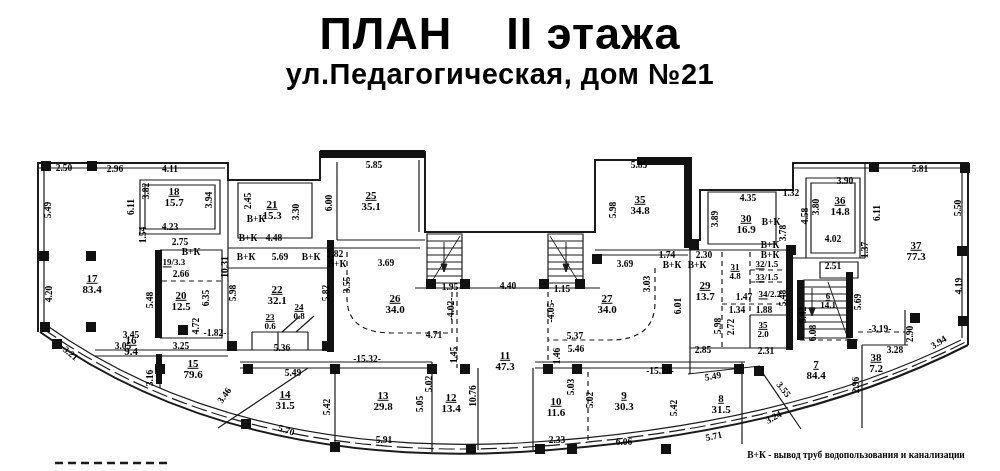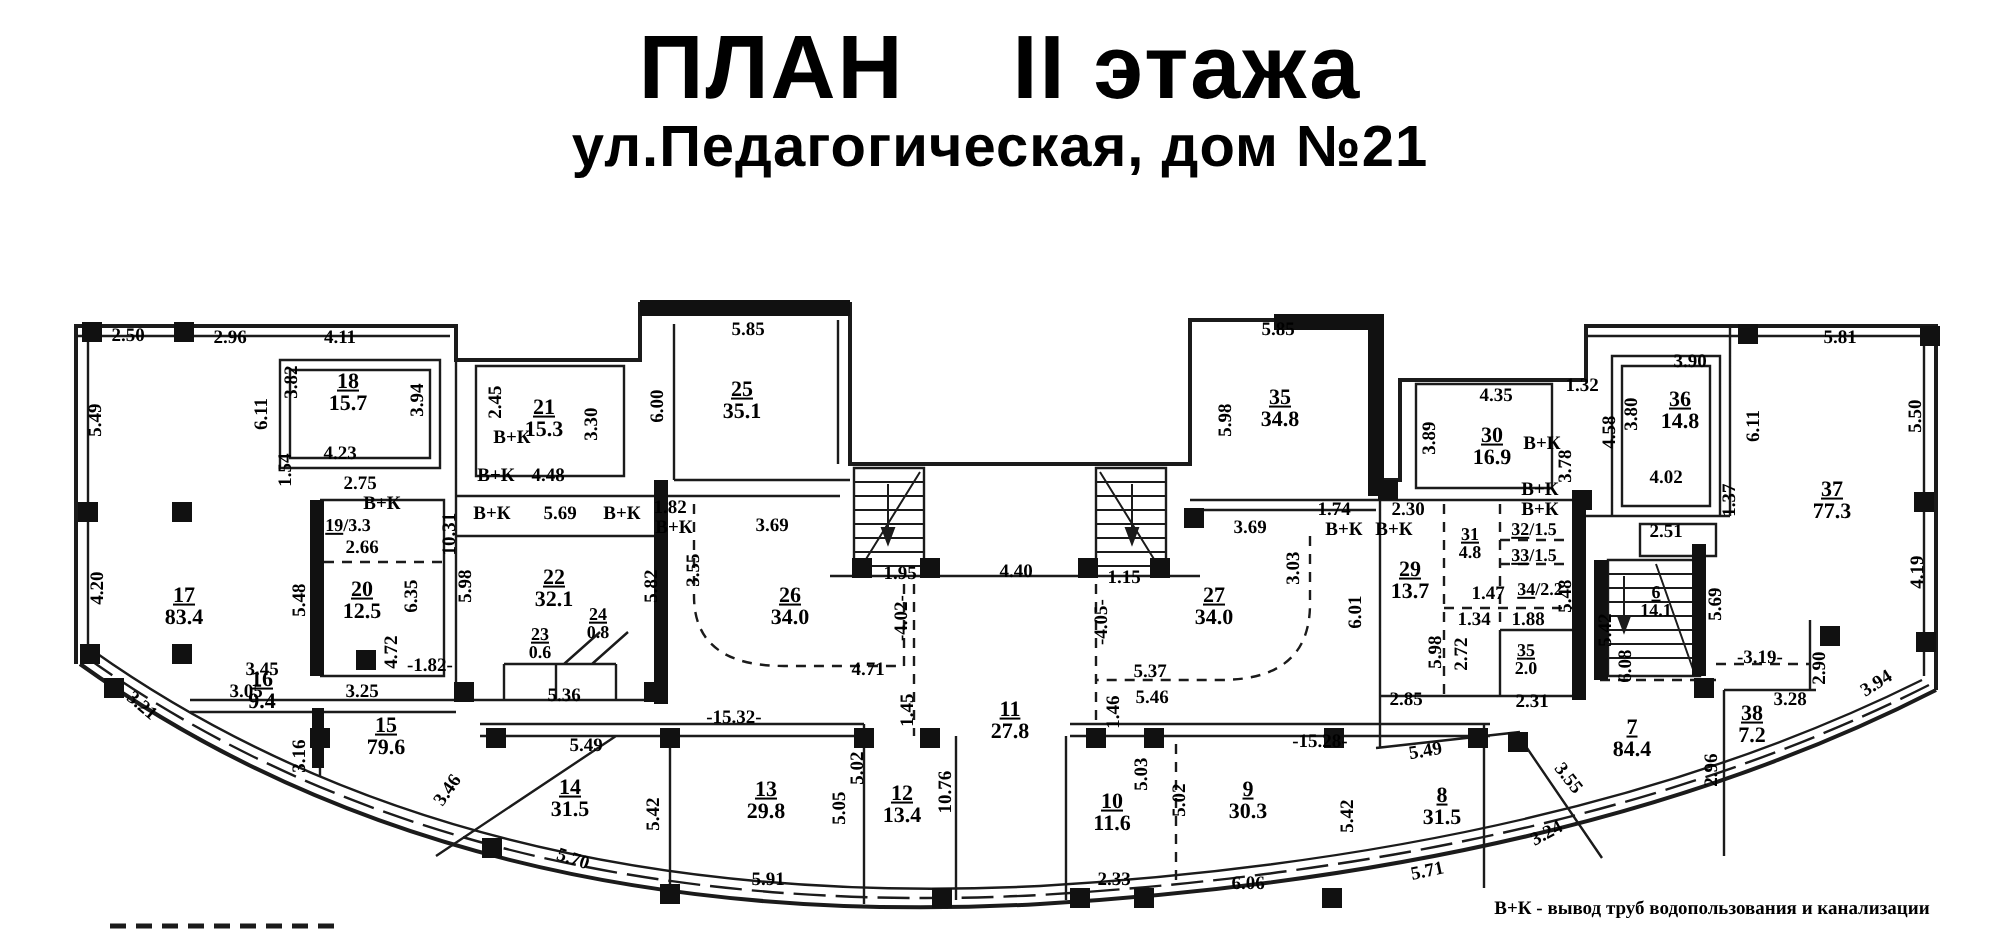--- a/index.html
+++ b/index.html
@@ -135,21 +135,21 @@
       <rect x="957" y="246" width="10" height="10"></rect>
         <rect x="786" y="245" width="10" height="10"></rect>
     </g>
 
     <g>
       <path d="M55,463 H170" stroke="#1b1b1b" stroke-width="2.5" stroke-dasharray="8 5" fill="none"></path>
     </g>
   </svg>
 
   <div id="labels">
-      <div class="lbl room" style="left: 92px; top: 284px; margin-top: 20px;">
+      <div class="lbl room" style="left: 92px; top: 284px;">
         <span class="rn">17</span>
         <span class="ra">83.4</span>
       </div>
       <div class="lbl room" style="left: 174px; top: 197px;">
         <span class="rn">18</span>
         <span class="ra">15.7</span>
       </div>
       <div class="lbl room small" style="left: 174px; top: 263px;"><span class="rn inl">19</span><span class="ra inl">/3.3</span></div>
       <div class="lbl room" style="left: 181px; top: 301px;">
         <span class="rn">20</span>
@@ -233,21 +233,21 @@
       <div class="lbl room" style="left: 624px; top: 401px;">
         <span class="rn">9</span>
         <span class="ra">30.3</span>
       </div>
       <div class="lbl room" style="left: 556px; top: 407px;">
         <span class="rn">10</span>
         <span class="ra">11.6</span>
       </div>
       <div class="lbl room" style="left: 505px; top: 361px;">
         <span class="rn">11</span>
-        <span class="ra">27.8</span>
+        <span class="ra">47.3</span>
       </div>
       <div class="lbl room" style="left: 451px; top: 403px;">
         <span class="rn">12</span>
         <span class="ra">13.4</span>
       </div>
       <div class="lbl room" style="left: 383px; top: 401px;">
         <span class="rn">13</span>
         <span class="ra">29.8</span>
       </div>
       <div class="lbl room" style="left: 285px; top: 400px;">

